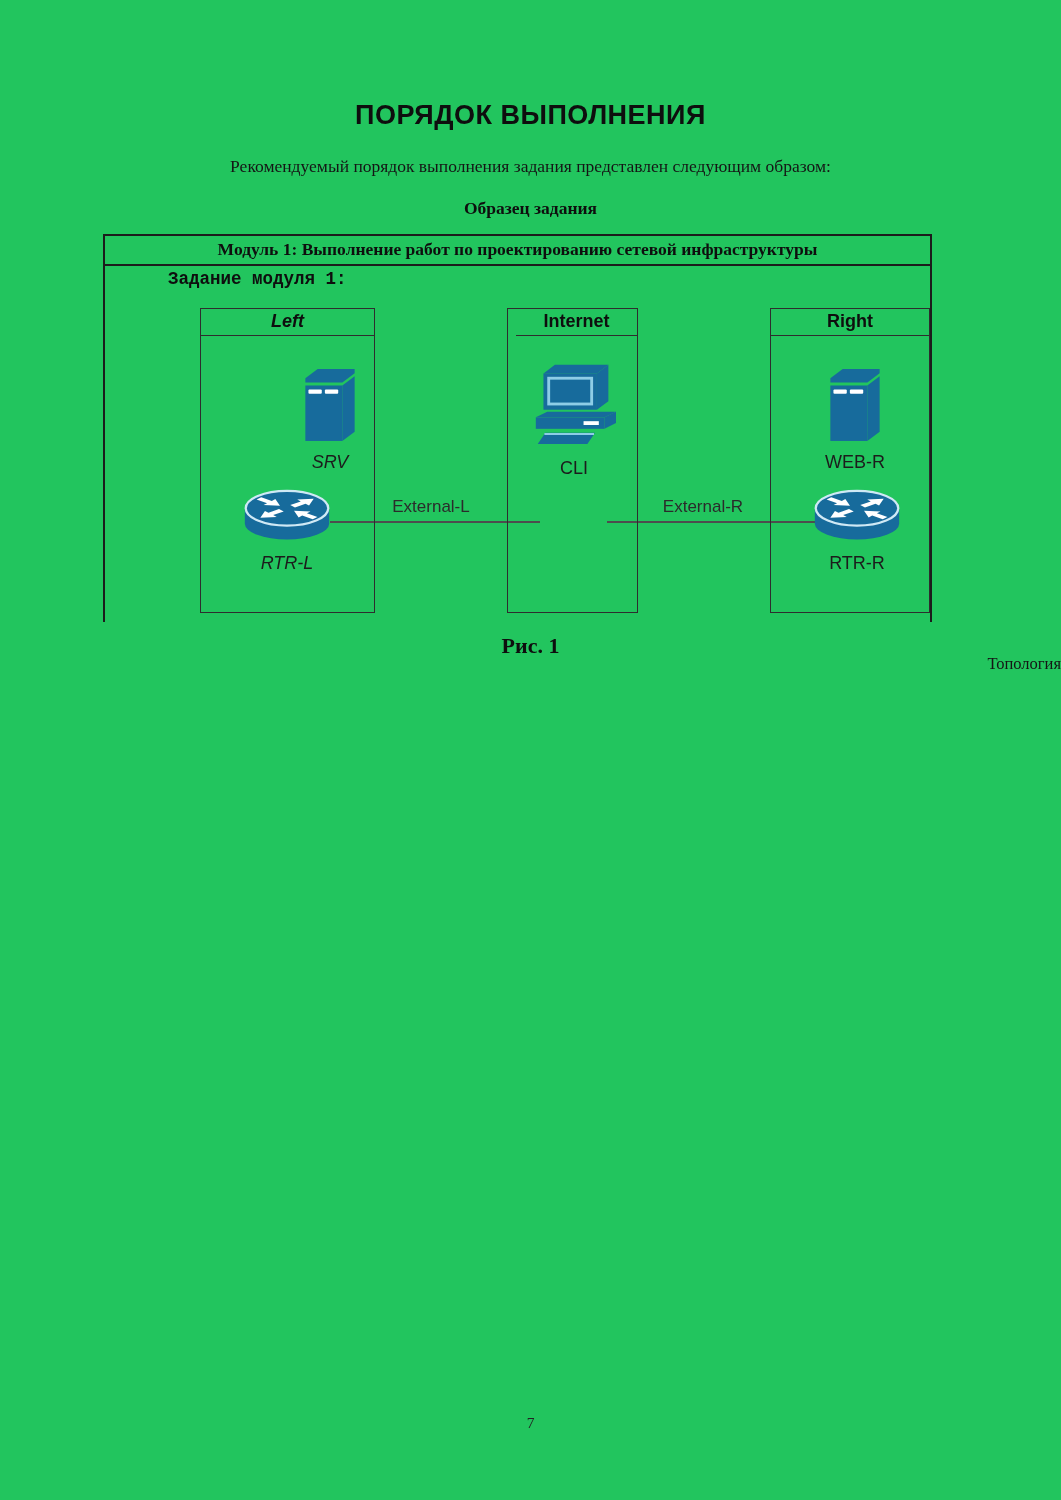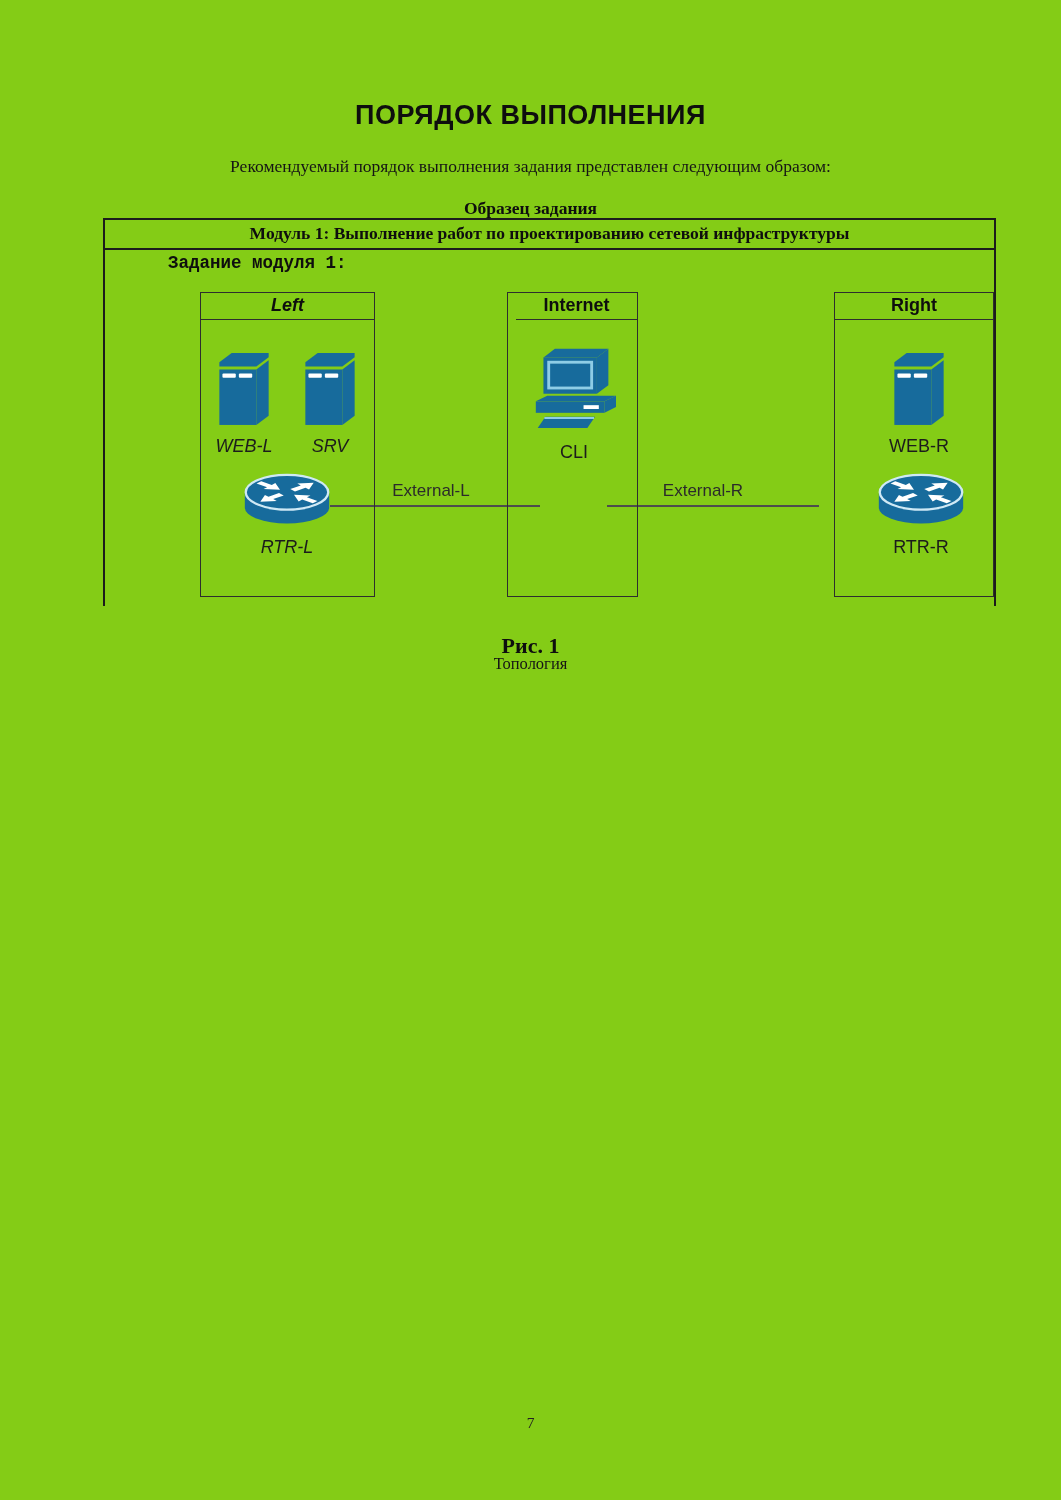--- a/index.html
+++ b/index.html
@@ -8,21 +8,21 @@
     --router-rim:#cfe9f5;
     --link-line:#4d4d4d;
     --border-dark:#1c1c1c;
     --box-border:#2e2e2e;
     --text:#111111;
   }
   html,body{margin:0;padding:0;background:#ffffff;}
   .page{
     position:relative;
     width:1061px;height:1500px;
-    background:#84cc16;
+    background:#22c55e;
     font-family:"Liberation Serif", serif;
     color:var(--text);
     overflow:hidden;
   }
   .doc-title{
     position:absolute;top:100px;left:0;width:100%;
     margin:0;text-align:center;
     font-family:"Liberation Sans", sans-serif;
     font-weight:bold;font-size:27px;letter-spacing:0.5px;
     color:#0e0e0e;
@@ -31,22 +31,22 @@
     position:absolute;top:156px;left:0;width:100%;
     margin:0;text-align:center;
     font-size:17.5px;color:#151515;
   }
   .sample-heading{
     position:absolute;top:198px;left:0;width:100%;
     margin:0;text-align:center;
     font-size:17.5px;font-weight:bold;color:#0e0e0e;
   }
   .task-table{
-    position:absolute;left:103px;top:218px;
-    width:893px;height:388px;
+    position:absolute;left:103px;top:234px;
+    width:829px;height:388px;
     border:2px solid var(--border-dark);
     border-bottom:none;
     box-sizing:border-box;
   }
   .module-header{
     height:28px;line-height:27px;
     border-bottom:2px solid var(--border-dark);
     text-align:center;
     font-weight:bold;font-size:17.5px;color:#0e0e0e;
   }
@@ -91,21 +91,21 @@
     font-family:"Liberation Sans", sans-serif;
     font-size:17px;color:#2b2b2b;z-index:3;white-space:nowrap;
   }
   .label-l{left:246px;}
   .label-r{left:518px;}
   .fig-caption-title{
     position:absolute;top:633px;left:0;width:100%;text-align:center;
     font-weight:bold;font-size:22px;color:#0e0e0e;
   }
   .fig-caption-sub{
-    position:absolute;top:654px;left:0;width:100%;text-align:center;
+    position:absolute;top:654px;left:0;width:100%;text-align:right;
     font-size:16.5px;color:#151515;
   }
   .page-number{
     position:absolute;top:1414px;left:0;width:100%;text-align:center;
     font-size:15.5px;color:#222222;
   }
 </style>
 </head>
 <body>
 
@@ -122,30 +122,20 @@
     <div class="task-label">Задание модуля 1:</div>
 
     <div class="link-line line-1"></div>
     <div class="link-line line-2"></div>
     <div class="link-label label-l">External-L</div>
     <div class="link-label label-r">External-R</div>
 
     <div class="zone zone-left">
       <div class="zone-header">Left</div>
 
-      <div class="device" style="left:-7px;top:58px;">
-        <svg class="icon" viewBox="0 0 52 74" width="54" height="76" aria-hidden="true">
-          <polygon points="2,11 14,2 50,2 50,6 38,15 2,15" fill="var(--device-blue)"></polygon>
-          <rect x="2" y="18" width="36" height="54" fill="var(--device-blue)"></rect>
-          <polygon points="38,72 38,18 50,9 50,63" fill="var(--device-blue)"></polygon>
-          <rect x="5" y="22" width="13" height="4" rx="1" fill="#ffffff"></rect>
-          <rect x="21" y="22" width="13" height="4" rx="1" fill="#ffffff"></rect>
-        </svg>
-        <div class="dev-label">WEB-L</div>
-      </div>
 
       <div class="device" style="left:79px;top:58px;">
         <svg class="icon" viewBox="0 0 52 74" width="54" height="76" aria-hidden="true">
           <polygon points="2,11 14,2 50,2 50,6 38,15 2,15" fill="var(--device-blue)"></polygon>
           <rect x="2" y="18" width="36" height="54" fill="var(--device-blue)"></rect>
           <polygon points="38,72 38,18 50,9 50,63" fill="var(--device-blue)"></polygon>
           <rect x="5" y="22" width="13" height="4" rx="1" fill="#ffffff"></rect>
           <rect x="21" y="22" width="13" height="4" rx="1" fill="#ffffff"></rect>
         </svg>
         <div class="dev-label">SRV</div>

